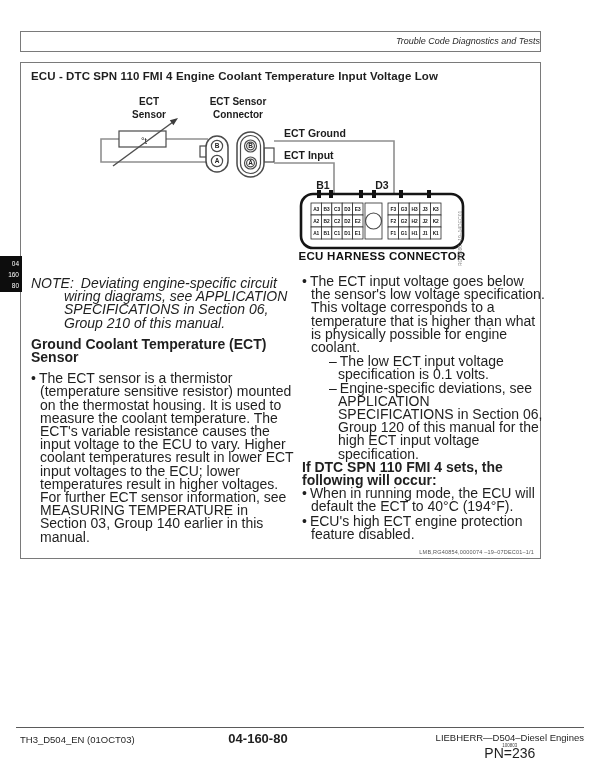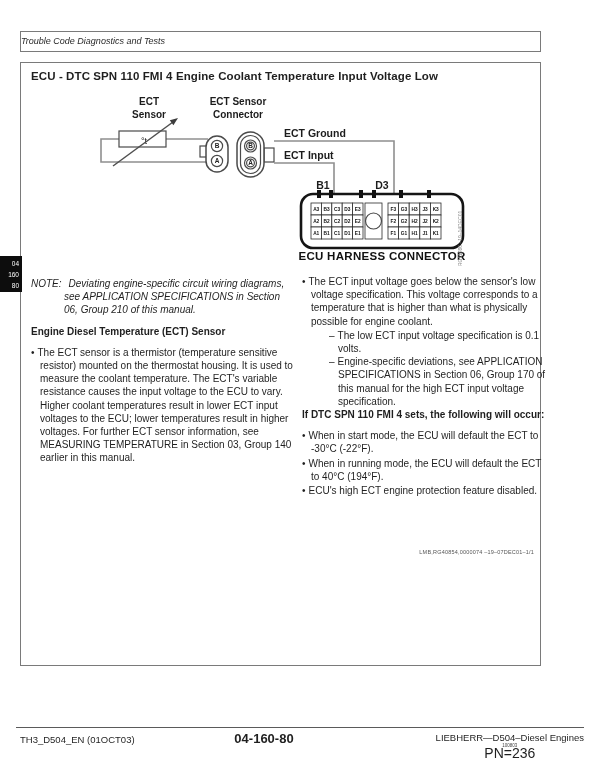--- a/index.html
+++ b/index.html
@@ -10,34 +10,34 @@
   .page{
     position:relative; width:600px; height:776px; background:var(--paper);
     font-family:"Liberation Sans", sans-serif; color:var(--ink); overflow:hidden;
     margin:0 auto;
   }
   .running-header-box{
     position:absolute; left:20px; top:31px; width:521px; height:21px;
     border:1px solid var(--border); box-sizing:border-box;
   }
   .running-header-box .rh-text{
-    display:block; width:100%; text-align:left; font-style:italic;
+    display:block; width:100%; text-align:right; font-style:italic;
     font-size:9px; line-height:19px; color:#2a2a2a;
   }
   .content-box{
-    position:absolute; left:20px; top:62px; width:521px; height:604px;
+    position:absolute; left:20px; top:62px; width:521px; height:497px;
     border:1px solid var(--border); box-sizing:border-box;
   }
   .dtc-title{
     position:absolute; left:10px; top:7px; font-size:11.5px; font-weight:bold;
     letter-spacing:0.1px; margin:0;
   }
   .diagram-svg{ position:absolute; left:0; top:23px; }
 
-  .col{ position:absolute; font-size:10px; line-height:13.2px; }
+  .col{ position:absolute; font-size:14px; line-height:13.2px; }
   .col-left{ left:10px; top:214px; width:263px; }
   .col-right{ left:281px; top:212px; width:245px; }
 
   .note{ font-style:italic; padding-left:33px; text-indent:-33px; margin:0 0 8px 0;}
   .note .note-label{ margin-right:7px; }
   .h-bold{ font-weight:bold; margin:0 0 8px 0; }
   .h-bold.tight{ margin:0; }
   .bullet-item{ padding-left:9px; text-indent:-9px; margin:0 0 1px 0; }
   .bullet-item .b{ margin-right:3px; }
   .sub-item{ margin-left:27px; padding-left:9px; text-indent:-9px; }
@@ -54,21 +54,21 @@
     background:var(--tab); color:#fff; font-size:6.5px; line-height:11px;
     text-align:right; padding:2px 3px 0 0; box-sizing:border-box;
   }
 
   .footer-rule{
     position:absolute; left:16px; top:727px; width:568px;
     border-top:1.5px solid #5a5a5a;
   }
   .footer-left{ position:absolute; left:20px; top:734px; font-size:9.5px; }
   .footer-center{
-    position:absolute; left:8px; top:731px; width:512px; text-align:center;
+    position:absolute; left:2px; top:731px; width:512px; text-align:center;
     font-size:13px; font-weight:bold;
   }
   .footer-right{
     position:absolute; right:16px; top:733px; text-align:center;
   }
   .footer-right .fr1{ font-size:9.5px; line-height:10px; }
   .footer-right .fr2{ font-size:4.5px; line-height:6px; color:#444; }
   .footer-right .fr3{ font-size:14px; line-height:9px; }
 
   
@@ -212,30 +212,29 @@
         </g>
       <rect class="pin-cell" x="344" y="117" width="17" height="36"></rect>
       <circle class="shape-thin" cx="352.5" cy="135" r="8"></circle>
 
       <text class="lbl-harness" x="361" y="174">ECU HARNESS CONNECTOR</text>
       <text class="lbl-code" transform="rotate(-90 441 180)" x="441" y="180">RG11980  –19–14DEC01</text>
     </svg>
 
     <div class="col col-left">
       <p class="note"><span class="note-label">NOTE:</span><span>Deviating engine-specific circuit wiring diagrams, see APPLICATION SPECIFICATIONS in Section 06, Group 210 of this manual.</span></p>
-      <p class="h-bold">Engine Diesel Temperature (ECT) Sensor</p>
+      <p class="h-bold">Ground Coolant Temperature (ECT) Sensor</p>
       <div class="bullet-item"><span class="b">•</span><span>The ECT sensor is a thermistor (temperature sensitive resistor) mounted on the thermostat housing. It is used to measure the coolant temperature. The ECT's variable resistance causes the input voltage to the ECU to vary. Higher coolant temperatures result in lower ECT input voltages to the ECU; lower temperatures result in higher voltages. For further ECT sensor information, see MEASURING TEMPERATURE in Section 03, Group 140 earlier in this manual.</span></div>
     </div>
 
     <div class="col col-right">
       <div class="bullet-item"><span class="b">•</span><span>The ECT input voltage goes below the sensor's low voltage specification. This voltage corresponds to a temperature that is higher than what is physically possible for engine coolant.</span></div>
       <div class="sub-item"><span class="d">–</span><span>The low ECT input voltage specification is 0.1 volts.</span></div>
-      <div class="sub-item"><span class="d">–</span><span>Engine-specific deviations, see APPLICATION SPECIFICATIONS in Section 06, Group 170 of this manual for the high ECT input voltage specification.</span></div>
+      <div class="sub-item"><span class="d">–</span><span>Engine-specific deviations, see APPLICATION SPECIFICATIONS in Section 06, Group 120 of this manual for the high ECT input voltage specification.</span></div>
       <p class="h-bold tight">If DTC SPN 110 FMI 4 sets, the following will occur:</p>
-      <div class="bullet-item mt8"><span class="b">•</span><span>When in start mode, the ECU will default the ECT to -30°C (-22°F).</span></div>
       <div class="bullet-item"><span class="b">•</span><span>When in running mode, the ECU will default the ECT to 40°C (194°F).</span></div>
       <div class="bullet-item"><span class="b">•</span><span>ECU's high ECT engine protection feature disabled.</span></div>
     </div>
 
     <div class="figure-code">LMB,RG40854,0000074  –19–07DEC01–1/1</div>
   </div>
 
   <div class="side-tab">
     <div>04</div>
     <div>160</div>

